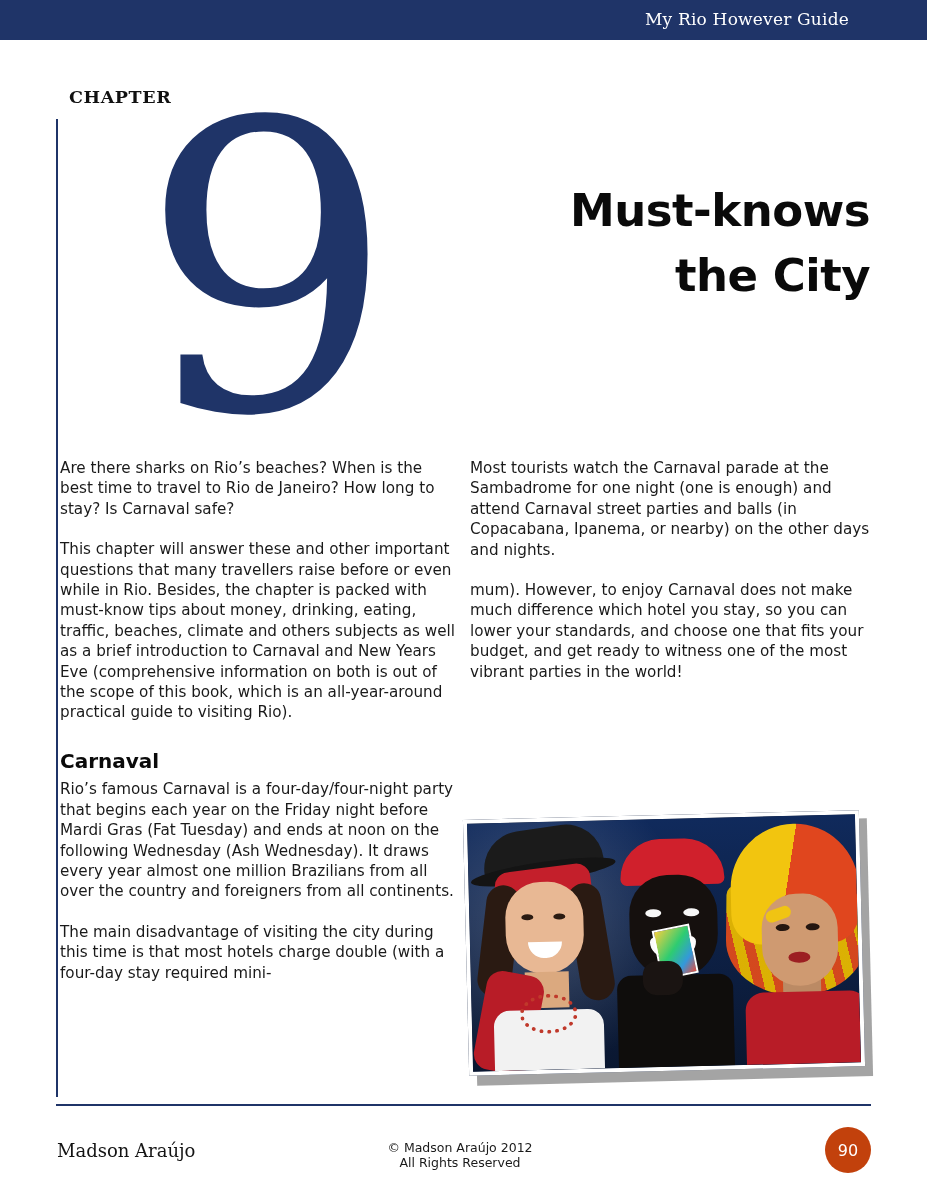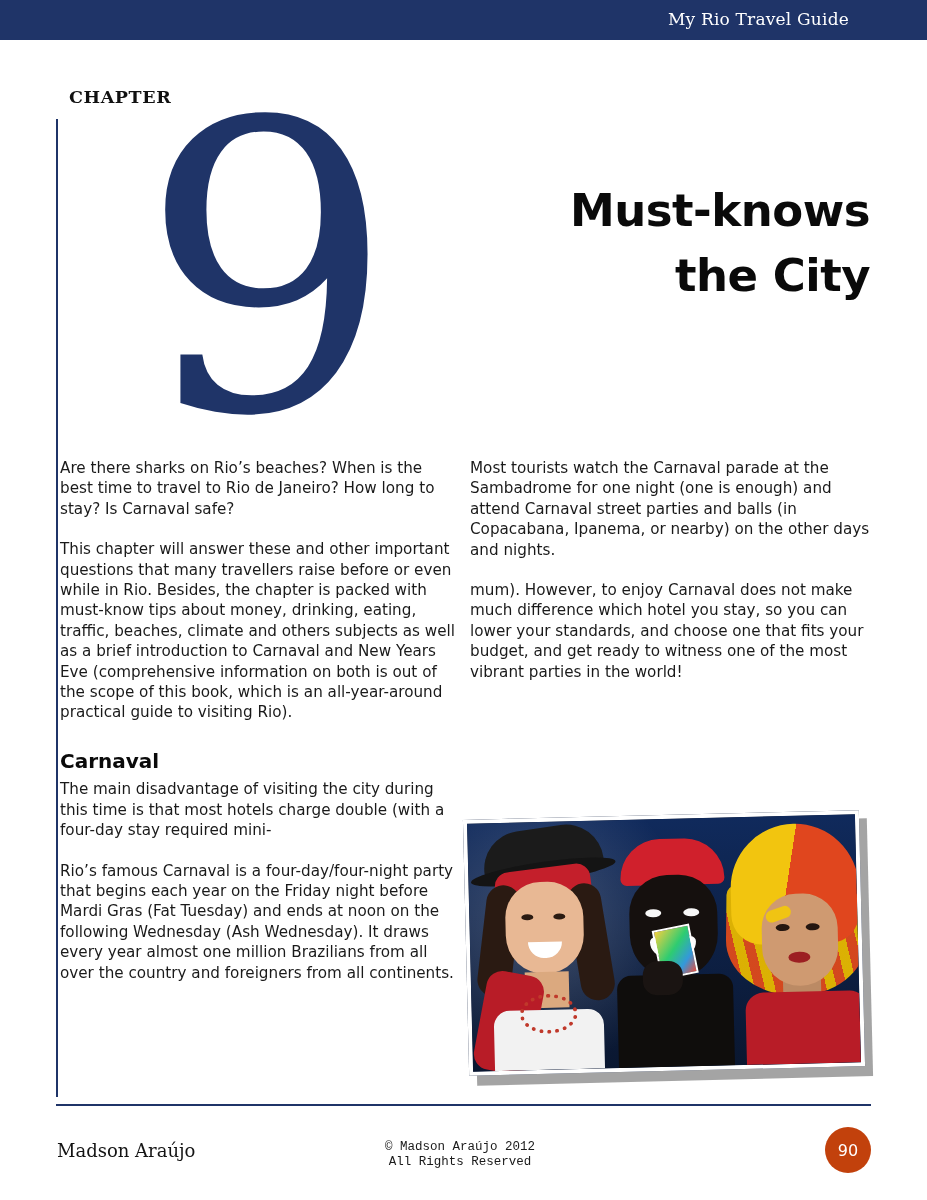--- a/index.html
+++ b/index.html
@@ -237,61 +237,60 @@
   }
   .footer-center {
     position: absolute;
     left: 330px;
     top: 1140px;
     width: 260px;
     text-align: center;
     font-size: 12.5px;
     line-height: 15px;
     color: #1a1a1a;
-    font-family: Liberation Mono, monospace;
   }
   .page-badge {
     position: absolute;
     right: 56px;
     top: 1127px;
     width: 46px;
     height: 46px;
     border-radius: 50%;
     background: #c2410c;
     color: #ffffff;
     font-size: 16px;
     display: flex;
     align-items: center;
     justify-content: center;
   }
 </style>
 </head>
 <body>
 
 <div class="page-header">
-  <div class="header-title">My Rio Travel Guide</div>
+  <div class="header-title">My Rio However Guide</div>
 </div>
 
 <div class="chapter-label">CHAPTER</div>
 
 <div class="vrule"></div>
 
 <div class="chapter-number">9</div>
 
 <div class="chapter-title">
   <div>Must-knows</div>
   <div>the City</div>
 </div>
 
 <div class="col col-left">
   <p>Are there sharks on Rio’s beaches? When is the best time to travel to Rio de Janeiro? How long to stay? Is Carnaval safe?</p>
   <p>This chapter will answer these and other important questions that many travellers raise before or even while in Rio. Besides, the chapter is packed with must-know tips about money, drinking, eating, traffic, beaches, climate and others subjects as well as a brief introduction to Carnaval and New Years Eve (comprehensive information on both is out of the scope of this book, which is an all-year-around practical guide to visiting Rio).</p>
   <h2 class="sub">Carnaval</h2>
+  <p>Rio’s famous Carnaval is a four-day/four-night party that begins each year on the Friday night before Mardi Gras (Fat Tuesday) and ends at noon on the following Wednesday (Ash Wednesday). It draws  every year almost one million Brazilians from all over the country and foreigners from all continents.</p>
   <p>The main disadvantage of visiting the city during this time is that most hotels charge double (with a four-day stay required mini-</p>
-  <p>Rio’s famous Carnaval is a four-day/four-night party that begins each year on the Friday night before Mardi Gras (Fat Tuesday) and ends at noon on the following Wednesday (Ash Wednesday). It draws  every year almost one million Brazilians from all over the country and foreigners from all continents.</p>
 </div>
 
 <div class="col col-right">
   <p>Most tourists watch the Carnaval parade at the Sambadrome for one night (one is enough) and attend Carnaval street parties and balls (in Copacabana, Ipanema, or nearby) on the other days and nights.</p>
   <p>mum). However, to enjoy Carnaval does not make much difference which hotel you stay, so you can lower your standards, and choose one that fits your budget, and get ready to witness one of the most vibrant parties in the world!</p>
 </div>
 
 <div class="photo-wrap">
   <div class="photo-shadow"></div>
   <div class="photo">

